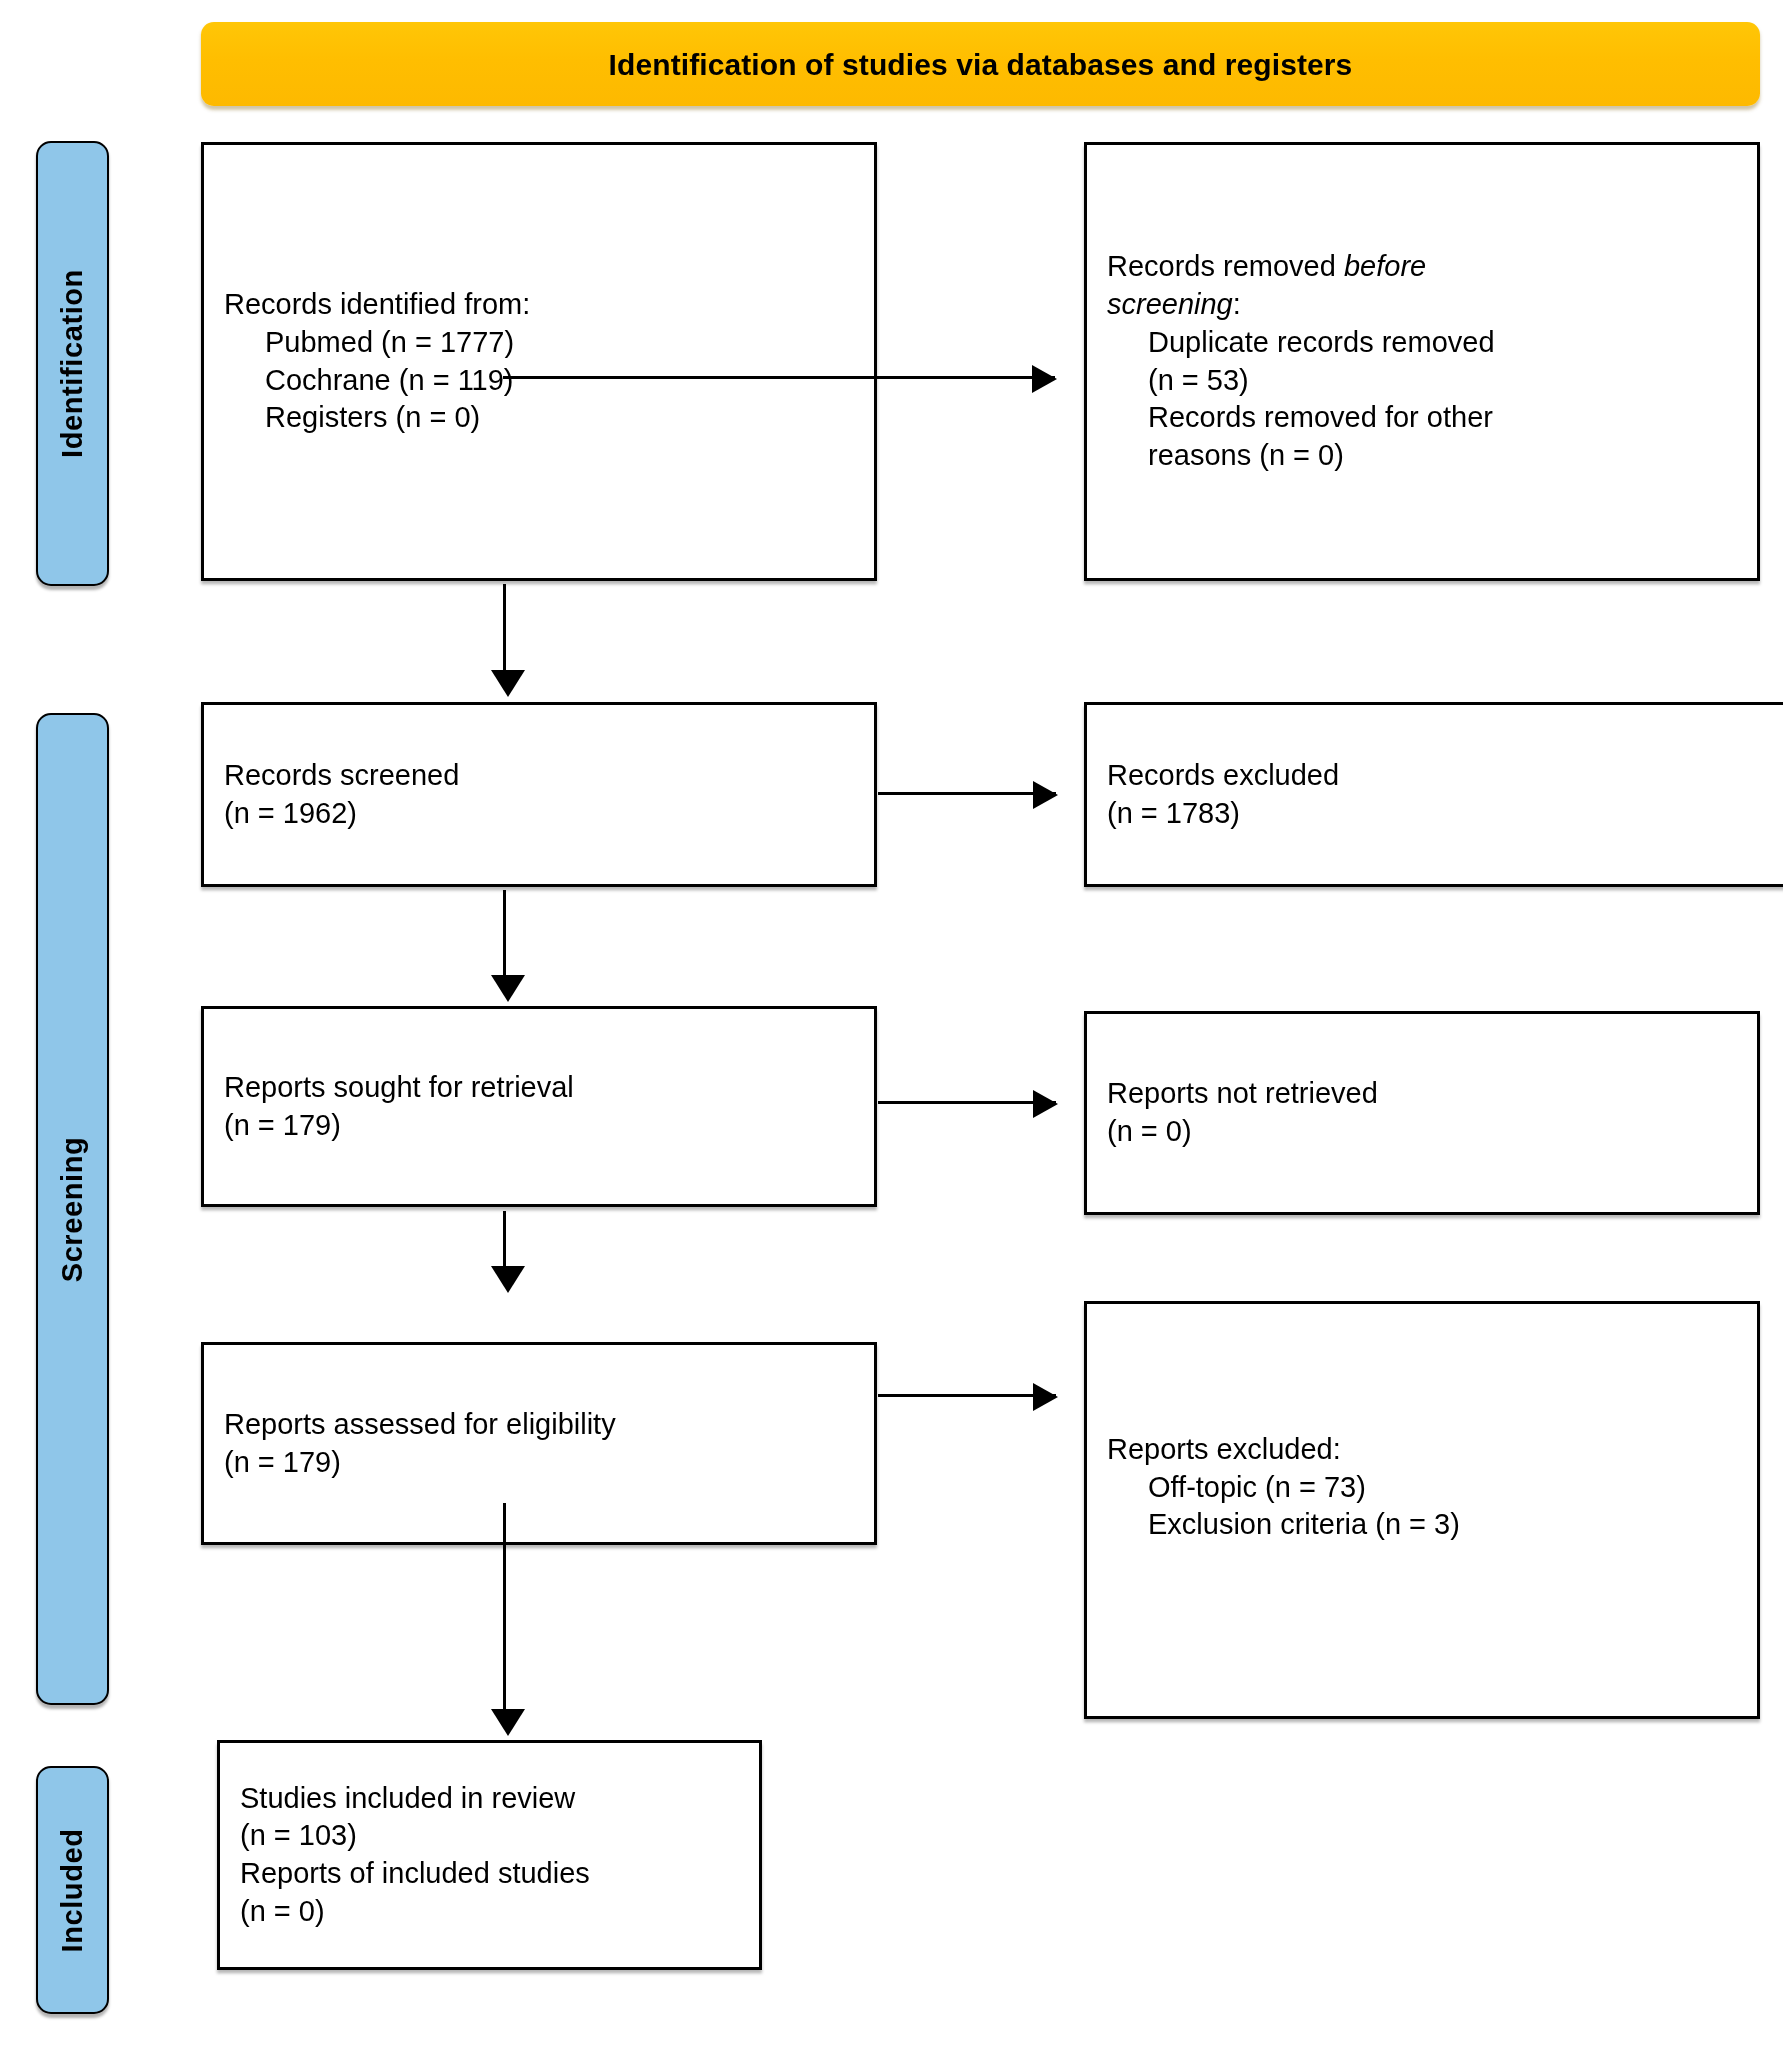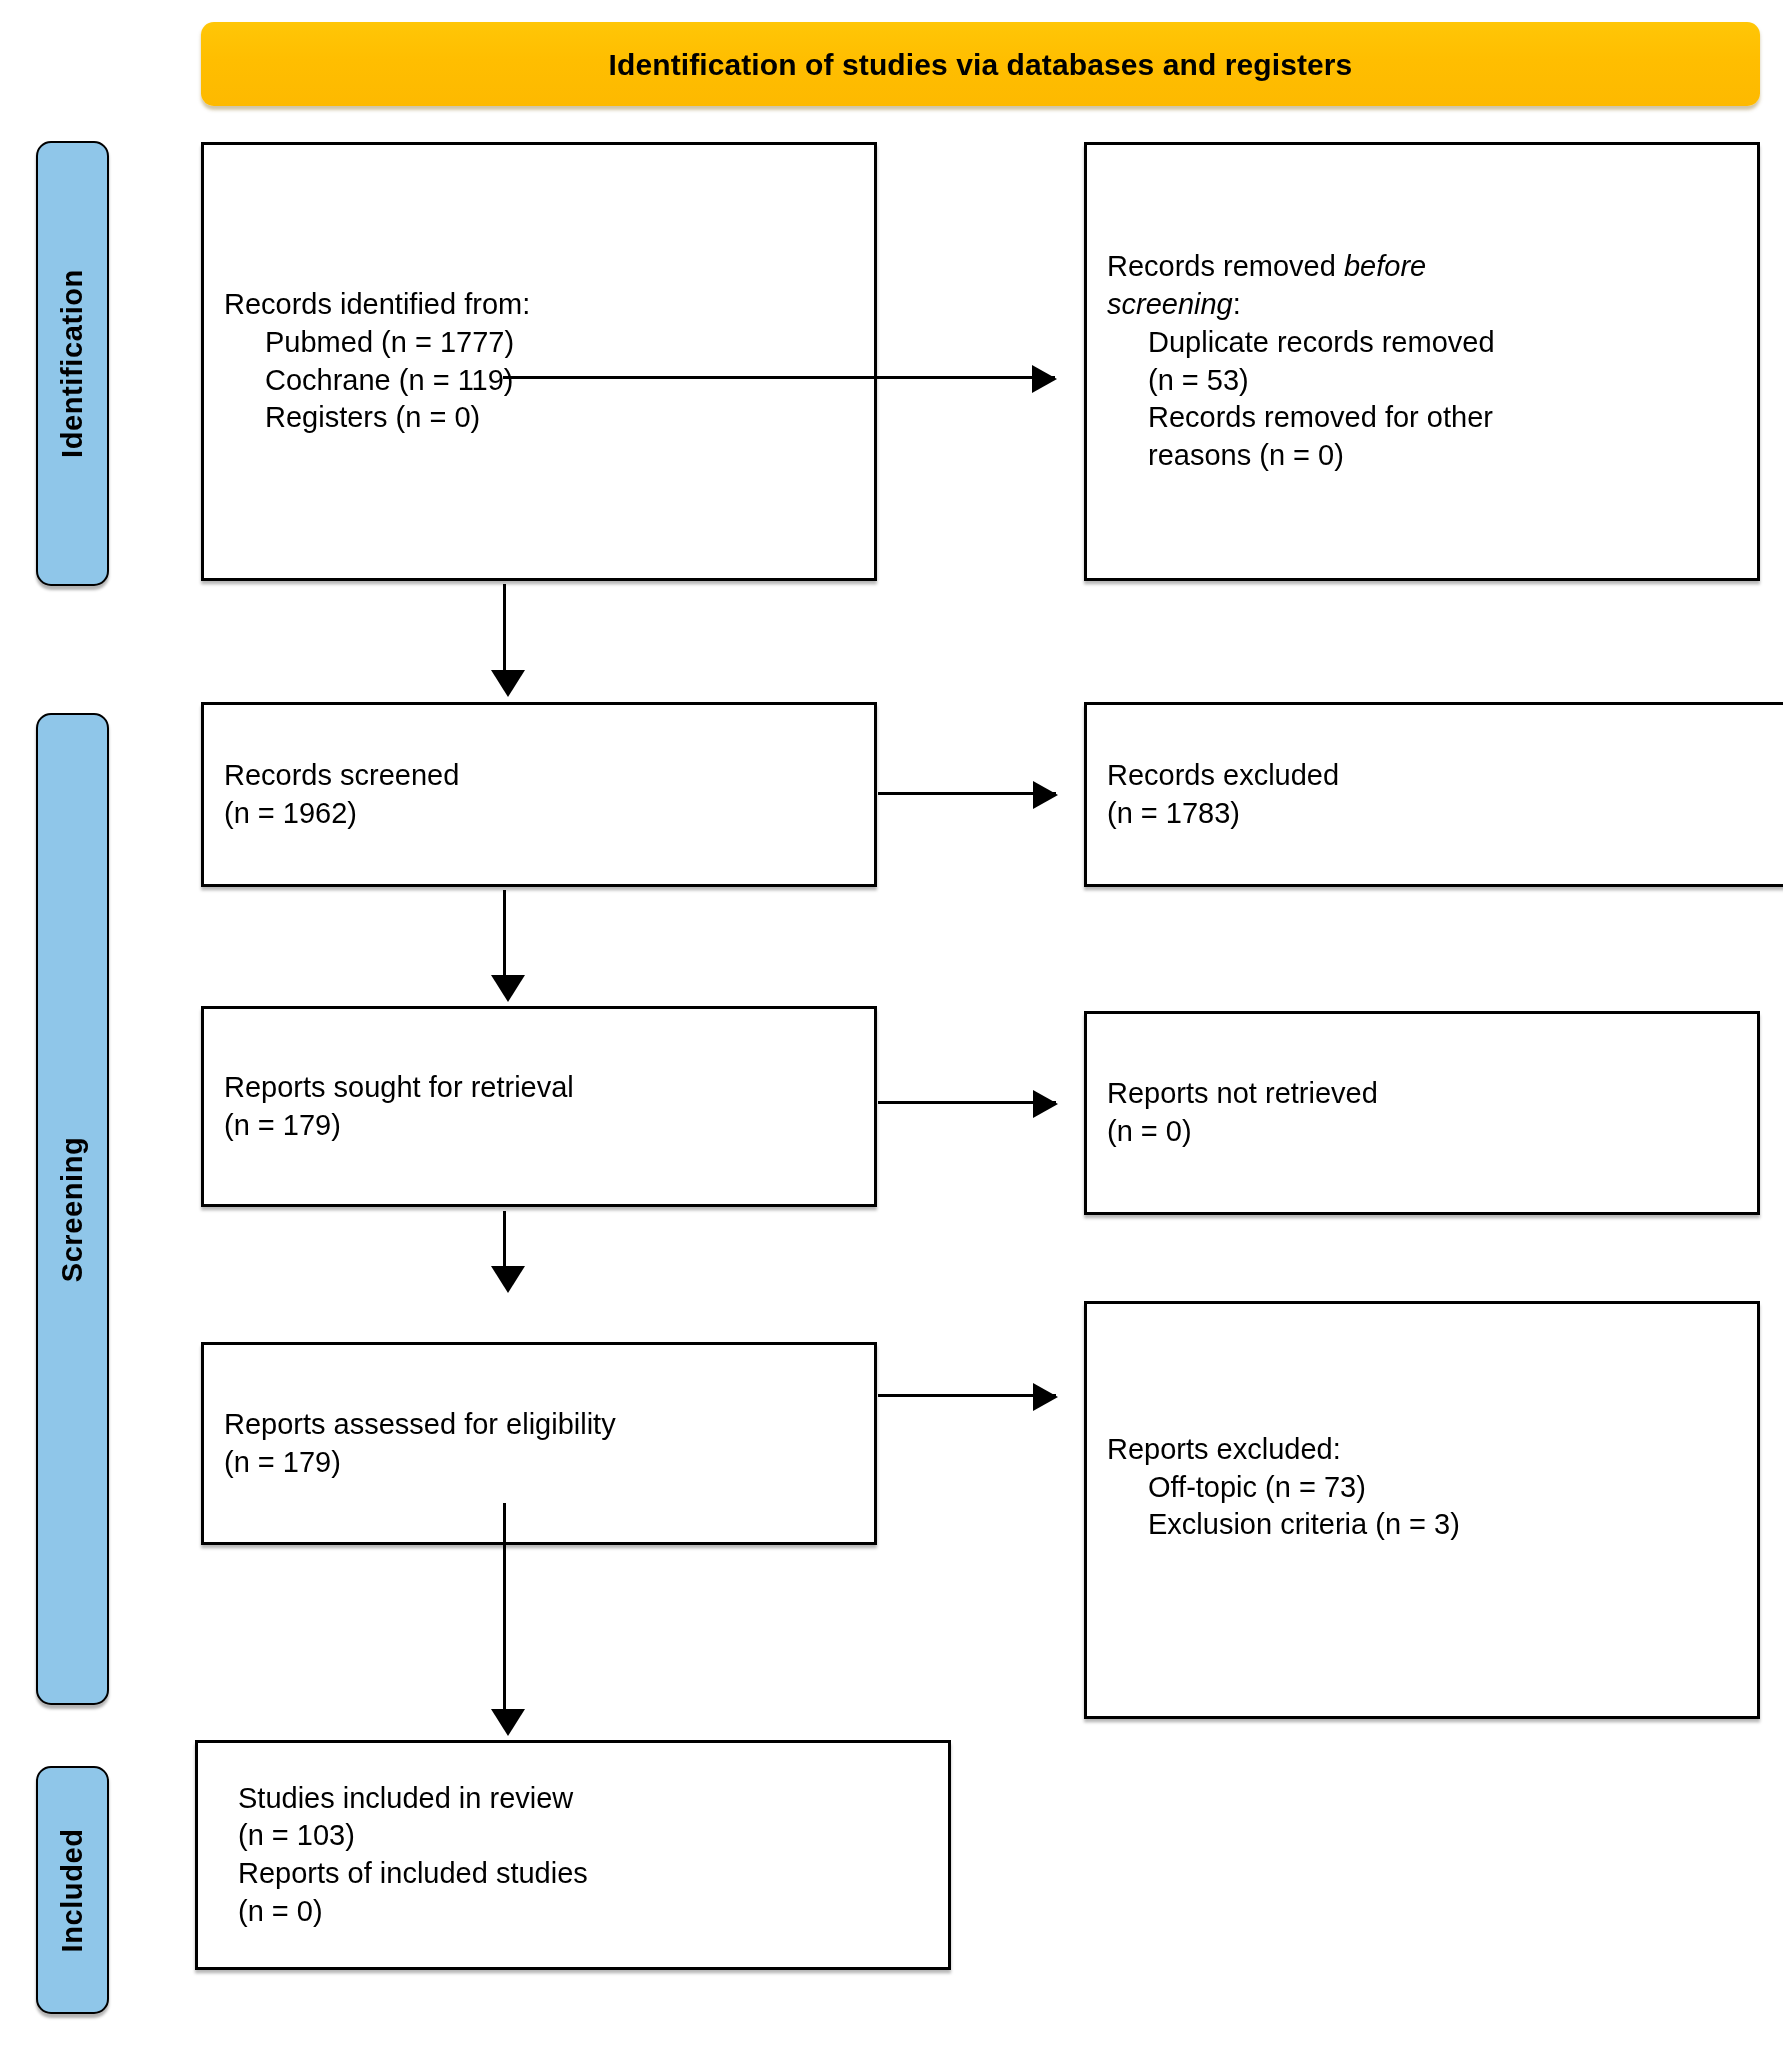--- a/index.html
+++ b/index.html
@@ -91,21 +91,21 @@
 
   
   #box-identified   { left: 201px;  top: 142px;  width: 676px; height: 439px; }
   #box-removed      { left: 1084px; top: 142px;  width: 676px; height: 439px; }
   #box-screened     { left: 201px;  top: 702px; width: 676px; height: 185px; }
   #box-excluded     { left: 1084px; top: 702px; width: 720px; height: 185px; }
   #box-sought       { left: 201px;  top: 1006px; width: 676px; height: 201px; }
   #box-notretrieved { left: 1084px; top: 1011px; width: 676px; height: 204px; }
   #box-assessed     { left: 201px;  top: 1297px; width: 676px; height: 203px; margin-top: 45px; }
   #box-repexcluded  { left: 1084px; top: 1301px; width: 676px; height: 418px; }
-  #box-included     { left: 195px;  top: 1740px; width: 756px; height: 230px; padding-left: 20px; }
+  #box-included     { left: 217px;  top: 1740px; width: 545px; height: 230px; }
 
   
   #box-repexcluded .lines { margin-top: -45px; }
 
   
   .arrow-h {
     position: absolute;
     height: 0;
     border-top: 3.5px solid #000000;
   }

